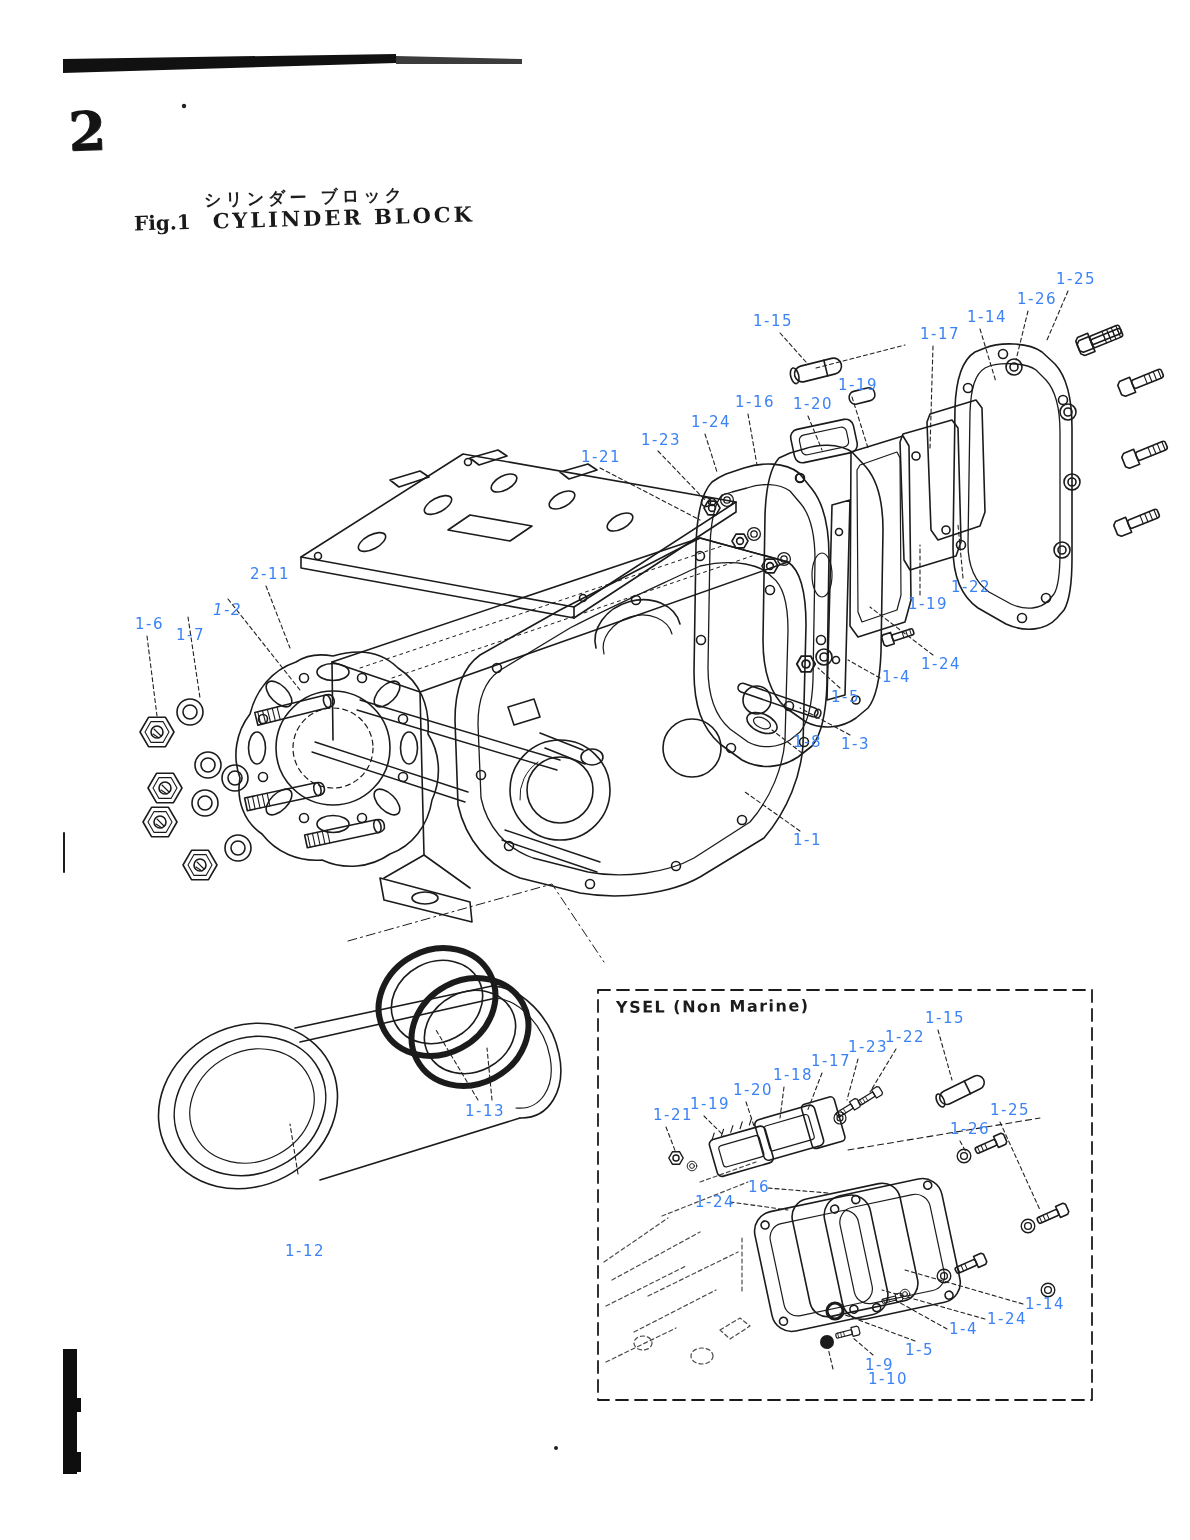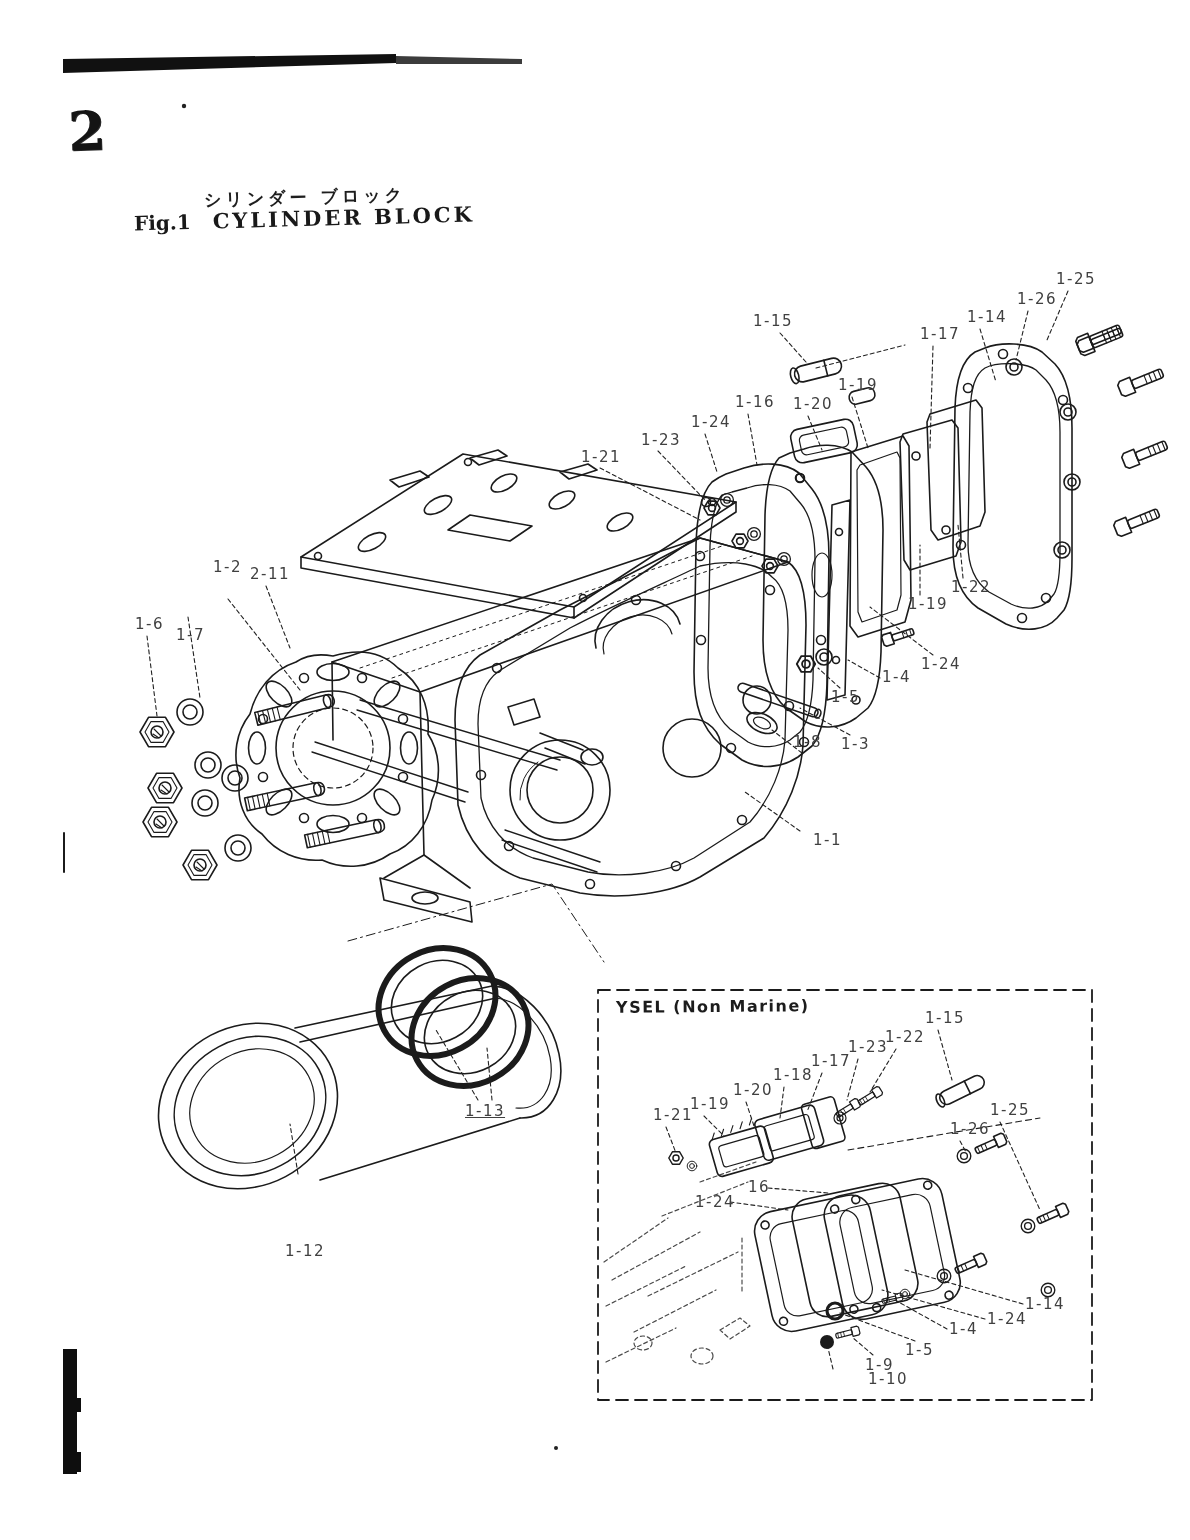--- a/index.html
+++ b/index.html
@@ -29,21 +29,21 @@
   .fig-title{
     font-family:"DejaVu Serif", serif; font-weight:bold; font-size:21px; color:#191919;
     letter-spacing:3px; margin-left:22px;
   }
   .inset-title{
     position:absolute; left:616px; top:997px;
     font-size:16px; letter-spacing:1.5px; color:#1c1c1c; font-weight:bold;
     transform:rotate(-0.5deg);
   }
   .callout{
-    position:absolute; font-size:15px; letter-spacing:1.5px; color:#404040;
+    position:absolute; font-size:15px; letter-spacing:1.5px; color:#3b82f6;
     white-space:nowrap; line-height:1; font-weight:500;
   }
 </style>
 </head>
 <body>
 
 <div class="page">
 
   <svg class="art" viewBox="0 0 1190 1540" fill="none" stroke="#1b1b1b" stroke-width="1.6" stroke-linecap="round" stroke-linejoin="round">
     <defs>
@@ -456,26 +456,26 @@
       <div class="callout" style="left: 691px; top: 415px;">1-24</div>
       <div class="callout" style="left: 641px; top: 433px;">1-23</div>
       <div class="callout" style="left: 581px; top: 450px;">1-21</div>
       <div class="callout" style="left: 951px; top: 580px;">1-22</div>
       <div class="callout" style="left: 908px; top: 597px;">1-19</div>
       <div class="callout" style="left: 921px; top: 657px;">1-24</div>
       <div class="callout" style="left: 882px; top: 670px;">1-4</div>
       <div class="callout" style="left: 831px; top: 690px;">1-5</div>
       <div class="callout" style="left: 841px; top: 737px;">1-3</div>
       <div class="callout" style="left: 793px; top: 735px;">1-8</div>
-      <div class="callout" style="left: 793px; top: 833px; margin-left: 20px;">1-1</div>
+      <div class="callout" style="left: 793px; top: 833px;">1-1</div>
       <div class="callout" style="left: 250px; top: 567px;">2-11</div>
-      <div class="callout" style="left: 213px; top: 560px;">1-2</div>
+      <div class="callout" style="left: 213px; top: 603px; font-style: italic;">1-2</div>
       <div class="callout" style="left: 176px; top: 628px;">1-7</div>
       <div class="callout" style="left: 135px; top: 617px;">1-6</div>
-      <div class="callout" style="left: 465px; top: 1104px; text-decoration: underline;">1-13</div>
+      <div class="callout" style="left: 465px; top: 1104px;">1-13</div>
       <div class="callout" style="left: 285px; top: 1236px; margin-top: 8px;">1-12</div>
       <div class="callout" style="left: 925px; top: 1011px;">1-15</div>
       <div class="callout" style="left: 885px; top: 1030px;">1-22</div>
       <div class="callout" style="left: 848px; top: 1040px;">1-23</div>
       <div class="callout" style="left: 811px; top: 1054px;">1-17</div>
       <div class="callout" style="left: 773px; top: 1068px;">1-18</div>
       <div class="callout" style="left: 733px; top: 1083px;">1-20</div>
       <div class="callout" style="left: 690px; top: 1097px;">1-19</div>
       <div class="callout" style="left: 653px; top: 1108px;">1-21</div>
       <div class="callout" style="left: 990px; top: 1103px;">1-25</div>

